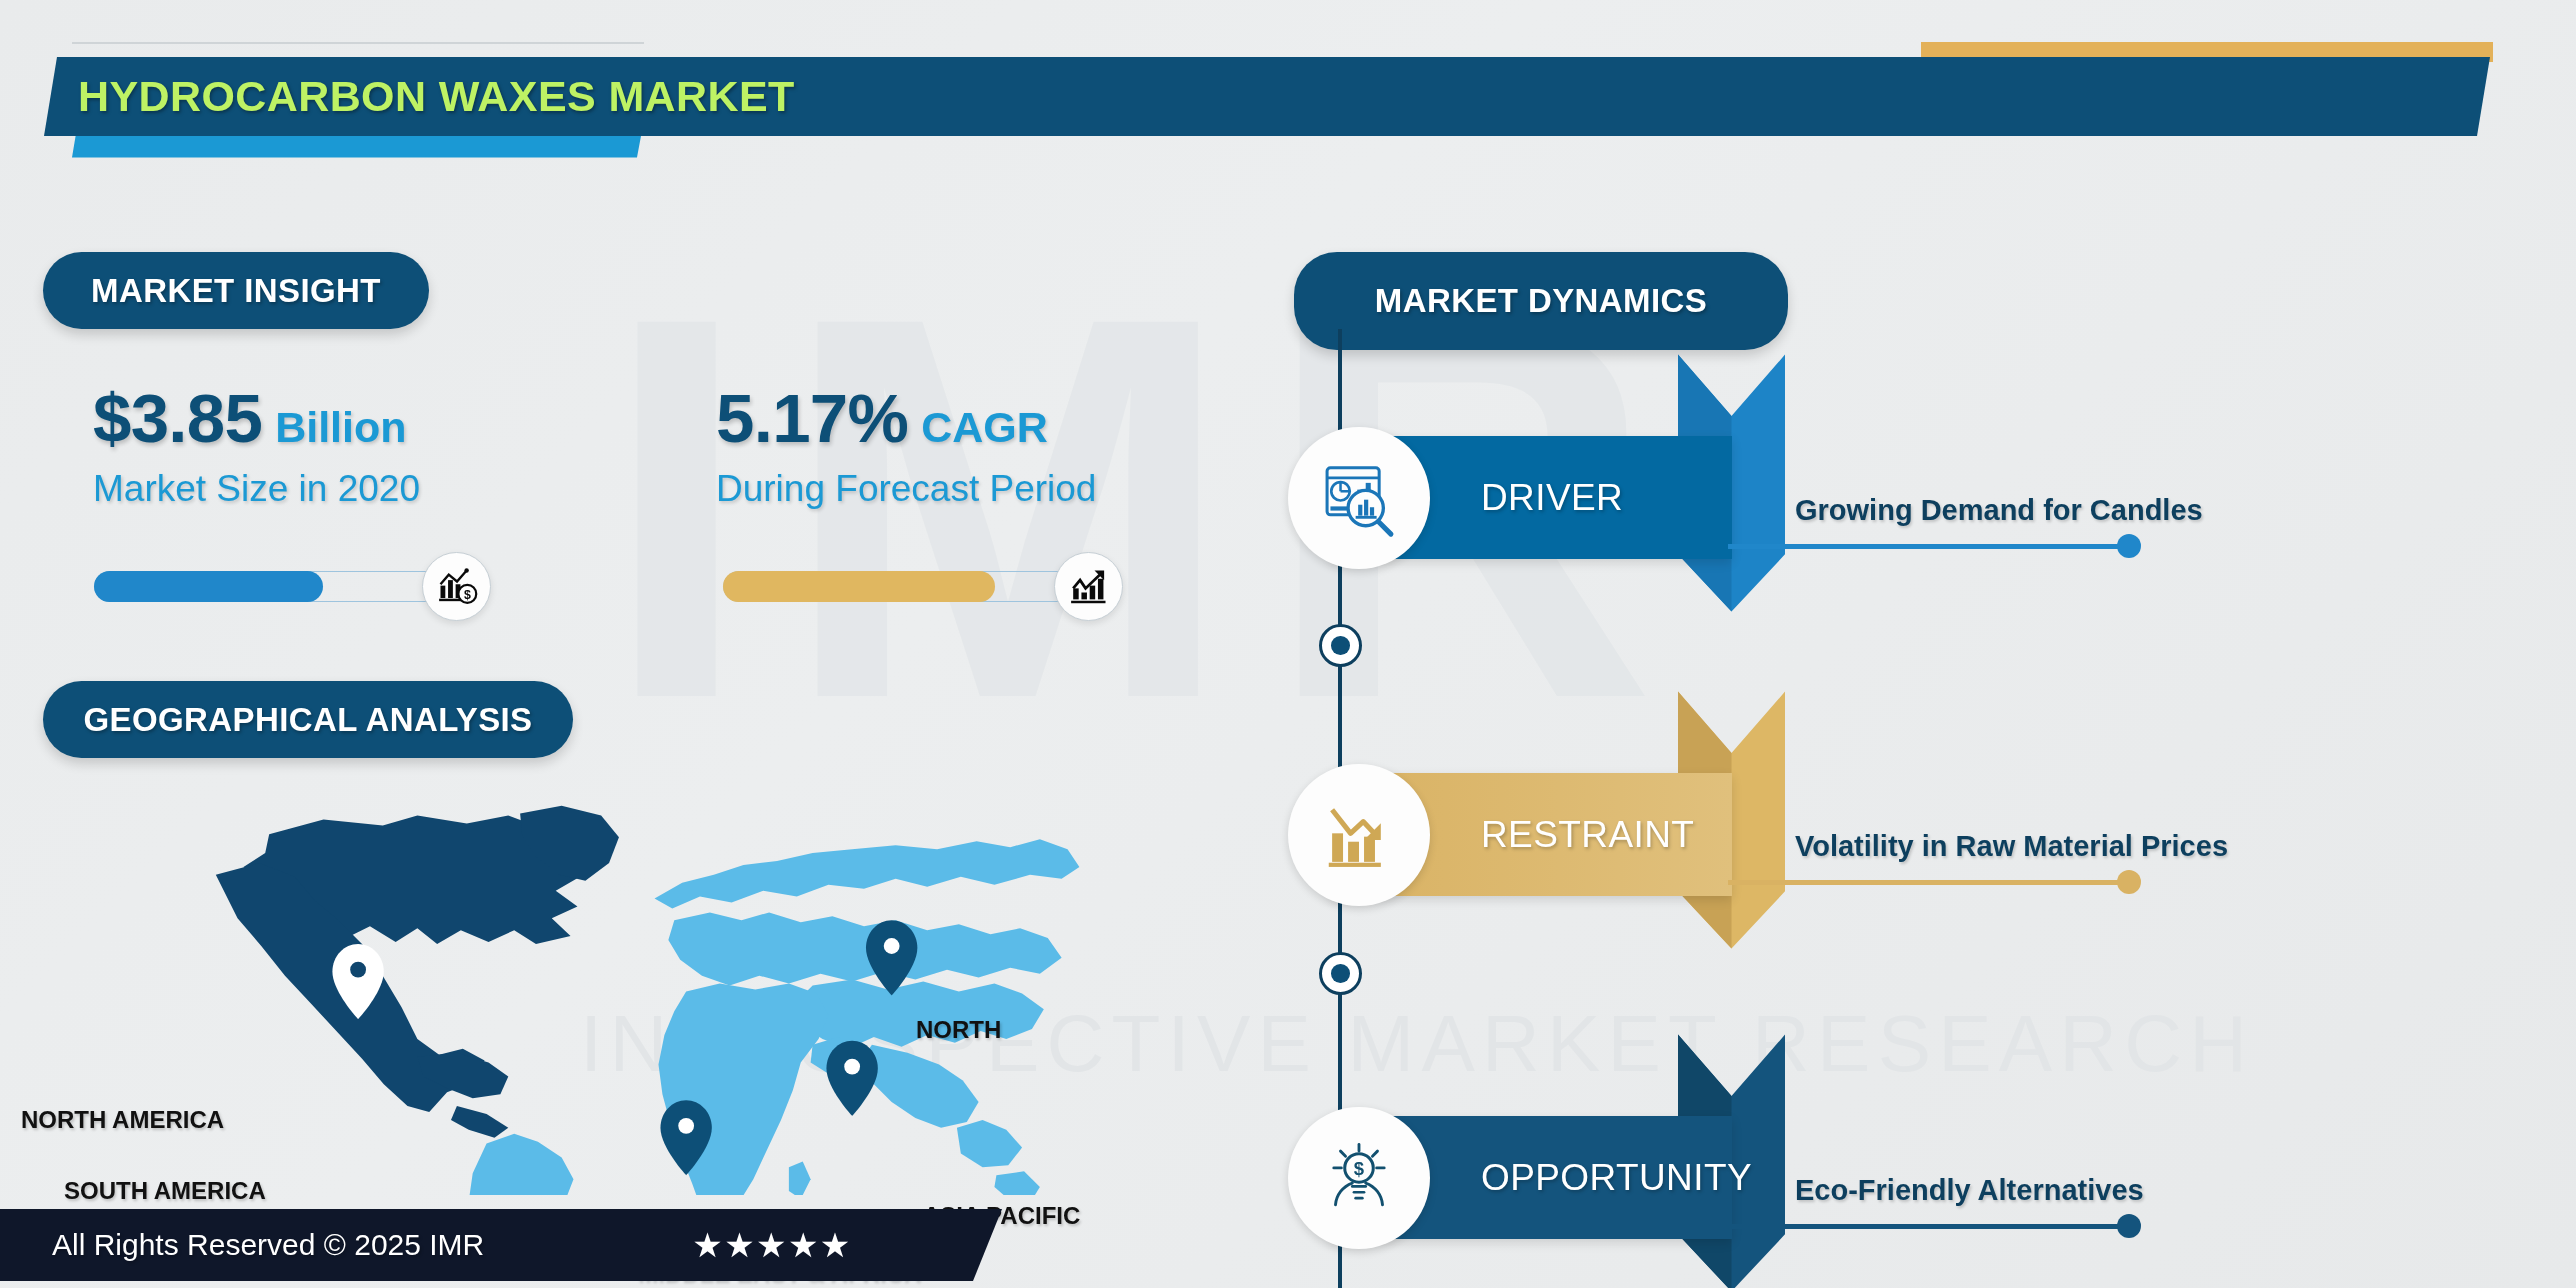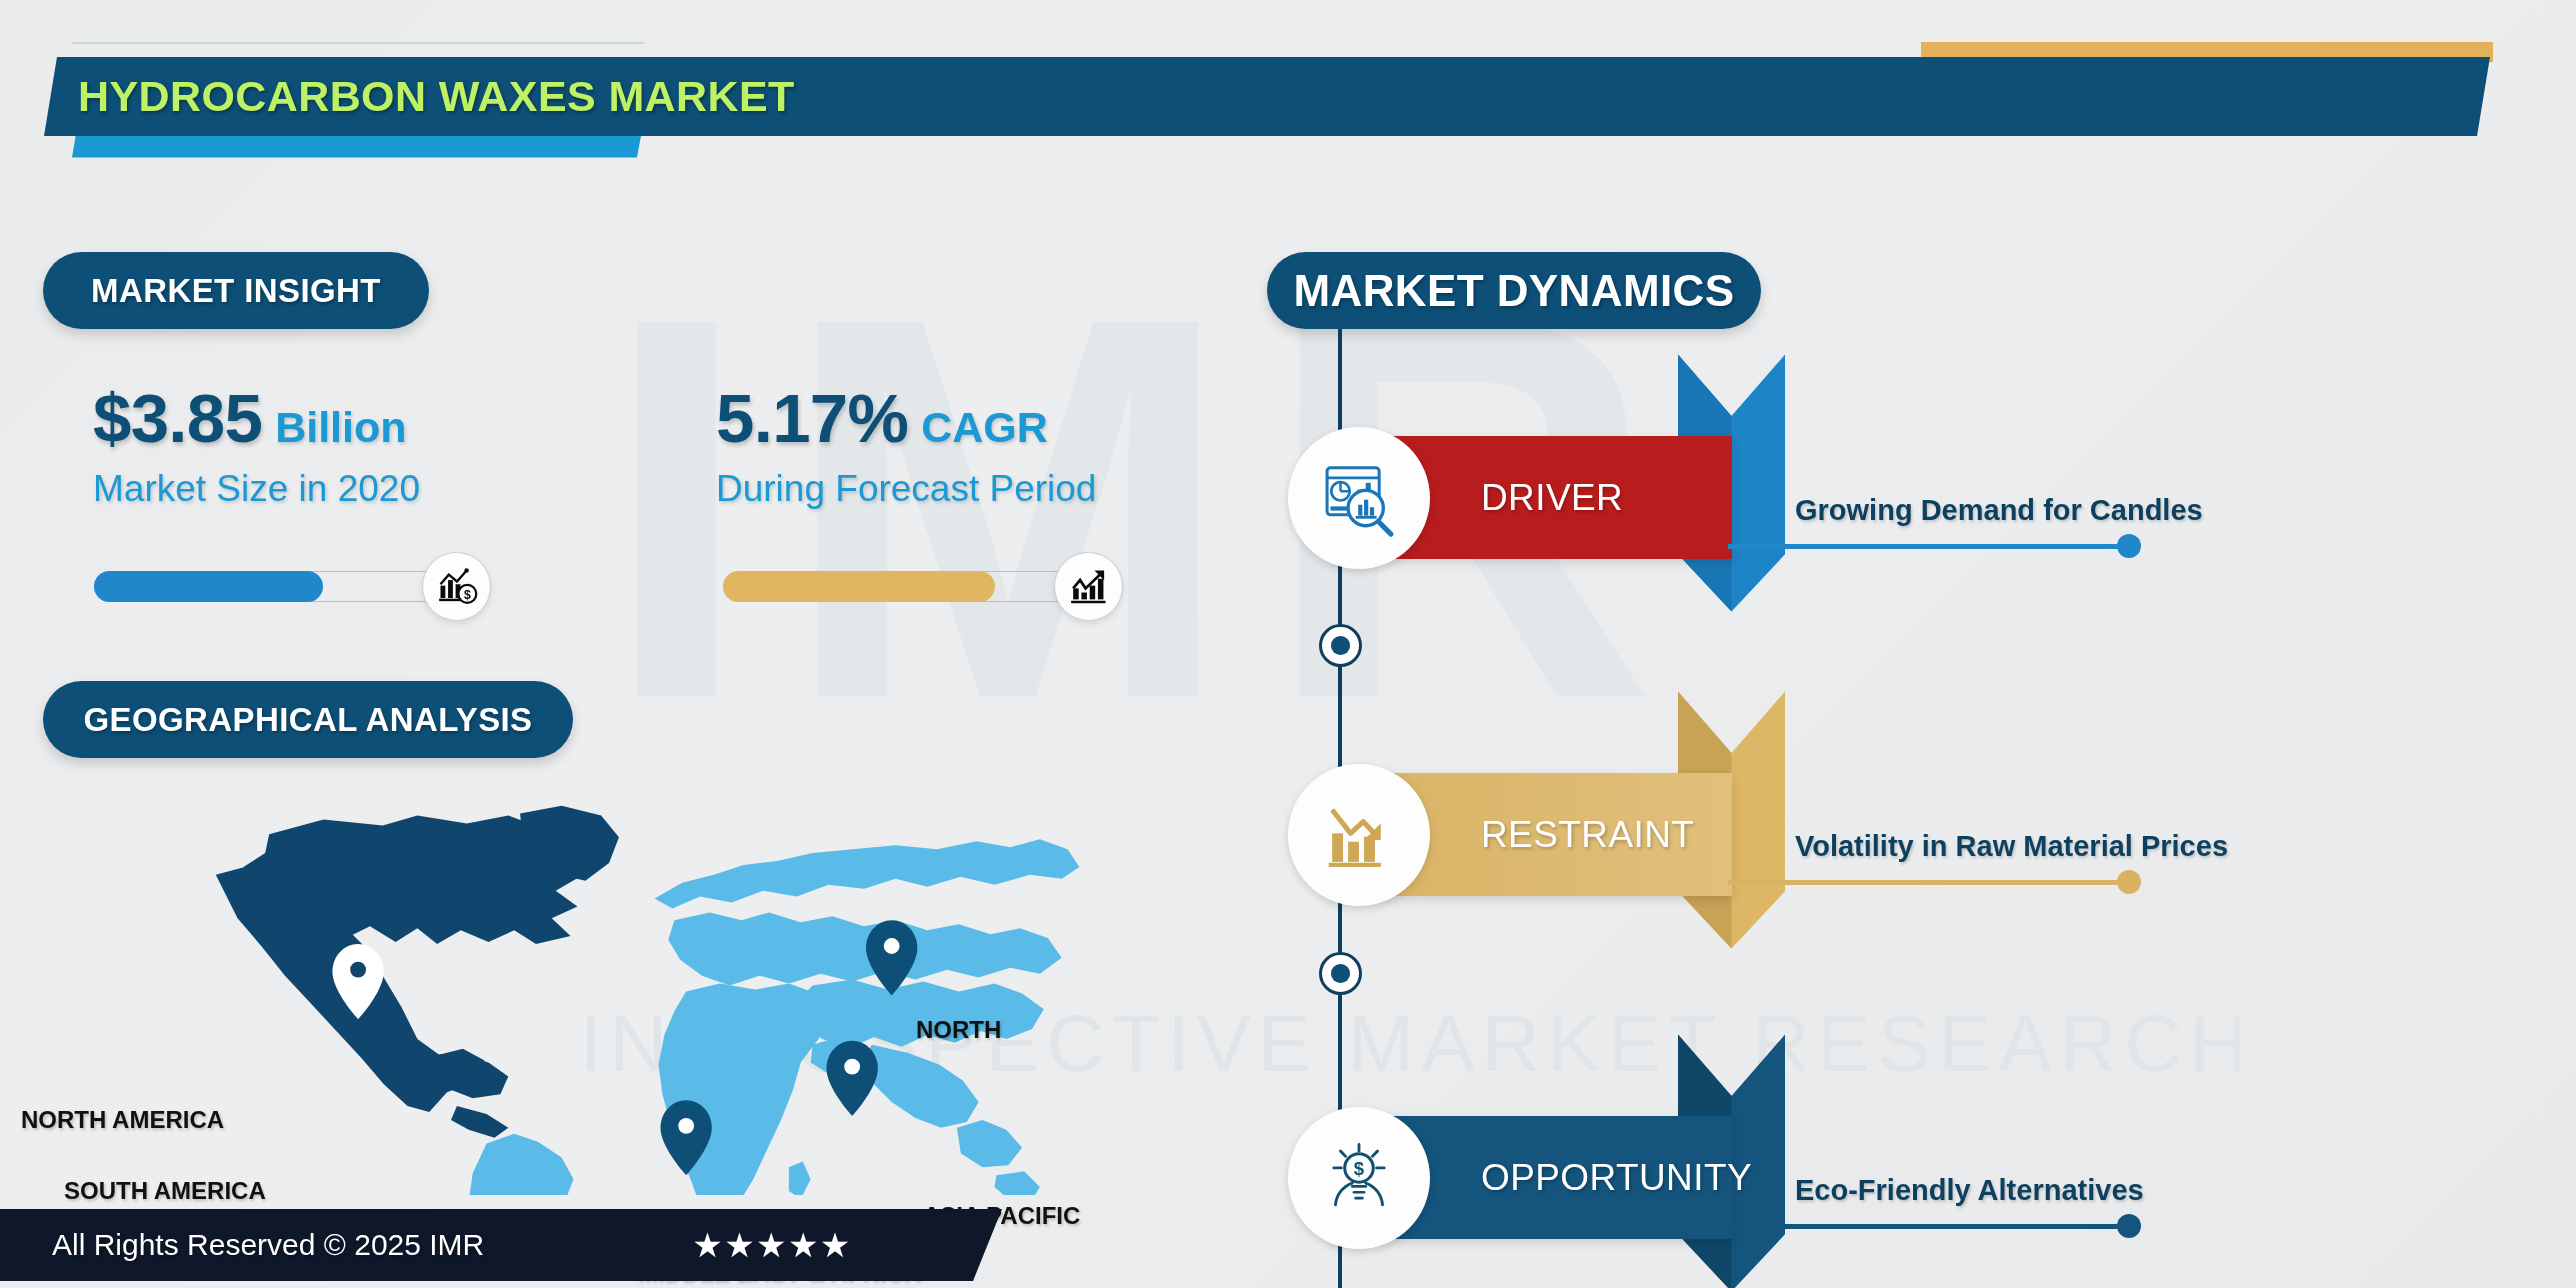--- a/index.html
+++ b/index.html
@@ -80,21 +80,21 @@
     display: flex; align-items: center; justify-content: center;
     color: #fff;
     font-weight: 700;
     letter-spacing: 0.4px;
     text-shadow: 1.4px 2.1px 3.6px rgba(0,0,0,.3);
     box-shadow: 0 5.7px 11.4px rgba(0,0,0,.16);
     white-space: nowrap;
   }
   #pill-insight { left: 43px; top: 252px; width: 386px; height: 77px; font-size: 33px; }
   #pill-geo     { left: 43px; top: 681px; width: 530px; height: 77px; font-size: 33px; }
-  #pill-dyn     { left: 1267px; top: 252px; width: 494px; height: 77px; font-size: 44px; }
+  #pill-dyn     { left: 1294px; top: 252px; width: 494px; height: 98px; font-size: 33px; }
 
   
   .metric { position: absolute; }
   #metric-size { left: 93px; top: 379px; }
   #metric-cagr { left: 716px; top: 379px; }
   .metric-row { display: flex; align-items: baseline; white-space: nowrap; }
   .metric-big {
     font-size: 69px; font-weight: 700; color: #0d4f77;
     text-shadow: 1.4px 2.9px 4.3px rgba(0,0,0,.2);
     letter-spacing: -0.7px;
@@ -383,21 +383,21 @@
 
   <div class="spine"></div>
   <div class="spine-dot" id="dot-1"></div>
   <div class="spine-dot" id="dot-2"></div>
 
   <div class="dyn">
     <svg class="chevron" style="left:1678px; top:354px;" width="107" height="258" viewBox="0 0 150 360">
       <polygon points="0,0 75,86 150,0 150,280 75,360 0,280" fill="#1d84c7"></polygon>
       <polygon points="0,0 75,86 75,360 0,280" fill="#1876b4"></polygon>
     </svg>
-    <div class="dyn-bar" style="left:1331px; top:436px; width:401px; background:#b91c1c;">
+    <div class="dyn-bar" style="left:1331px; top:436px; width:401px; background:#0369a1;">
       <span class="dyn-bar-label">DRIVER</span>
       <div class="dyn-icon">
         <svg width="84" height="84" viewBox="0 0 100 100">
           <rect x="12" y="14" width="62" height="56" rx="4" fill="none" stroke="#1b76b8" stroke-width="3.6"></rect>
           <line x1="12" y1="26" x2="74" y2="26" stroke="#1b76b8" stroke-width="3.2"></line>
           <circle cx="28" cy="42" r="11" fill="none" stroke="#1b76b8" stroke-width="3.2"></circle>
           <line x1="28" y1="42" x2="39" y2="42" stroke="#1b76b8" stroke-width="3"></line>
           <line x1="28" y1="42" x2="28" y2="31" stroke="#1b76b8" stroke-width="3"></line>
           <rect x="48" y="40" width="6" height="20" fill="#1b76b8"></rect>
           <rect x="58" y="32" width="6" height="28" fill="#1b76b8"></rect>

